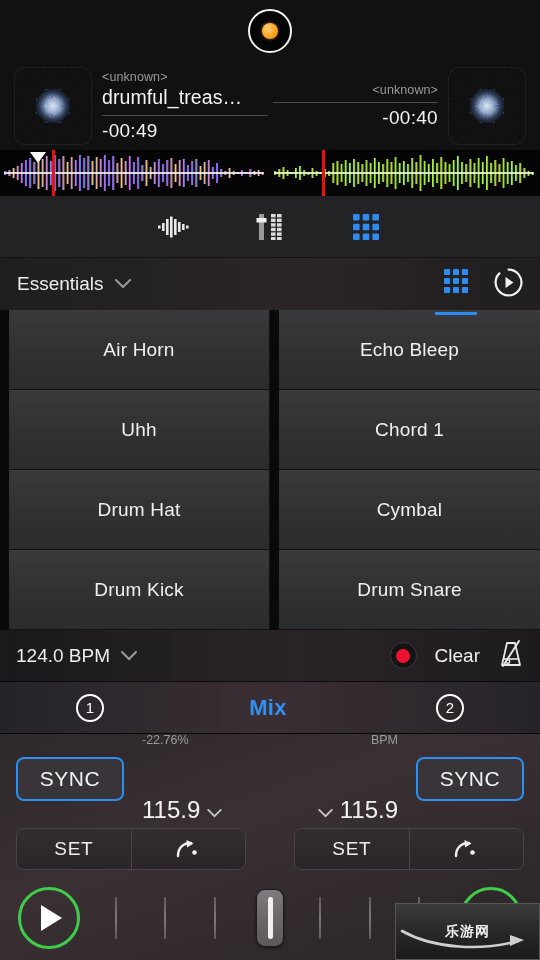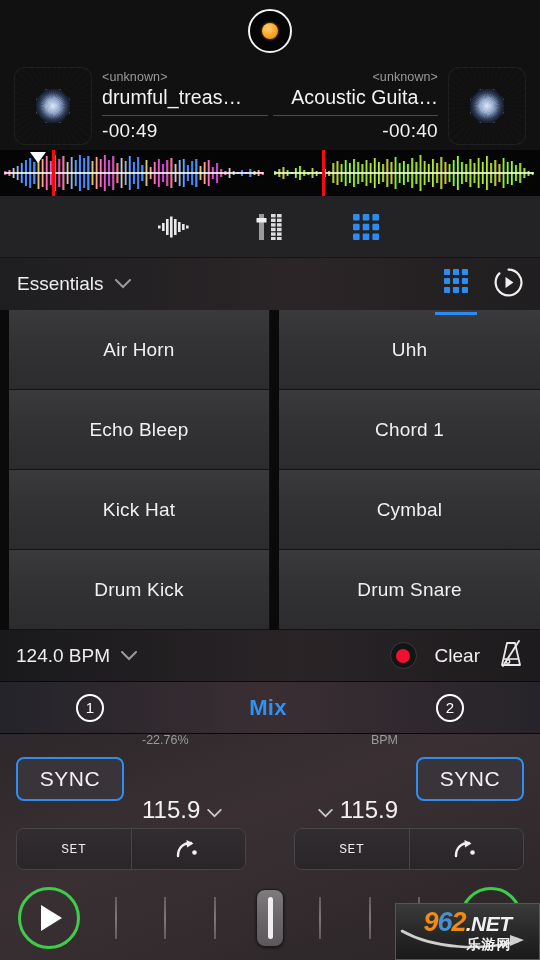--- a/index.html
+++ b/index.html
@@ -163,23 +163,22 @@
   .tempo-main { font-size:24px; color:#f2f2f2; display:flex; align-items:center; gap:7px; line-height:1.15; }
   .spacer { flex:1; }
 
   .set-row { flex:0 0 52px; display:flex; align-items:center; padding:0 16px; gap:0; }
   .set-group {
     display:flex; height:42px; border-radius:8px; overflow:hidden;
     background:#2e2a2d; border:1px solid #4a4448; width:230px;
   }
   .set-btn {
     flex:1; display:flex; align-items:center; justify-content:center;
-    font-size:13px; color:#ededed; letter-spacing:.6px;
+    font-size:19px; color:#ededed; letter-spacing:.6px;
     background:linear-gradient(180deg,#322d31 0%,#2a2528 100%);
-    font-family:Liberation Mono, monospace;
   }
   .cue-btn {
     flex:1; display:flex; align-items:center; justify-content:center;
     border-left:1px solid #4a4448;
     background:linear-gradient(180deg,#322d31 0%,#2a2528 100%);
   }
   .set-gap { flex:1; }
 
   
   .transport { flex:1; display:flex; align-items:center; padding:0 18px; position:relative; }
@@ -246,21 +245,20 @@
         <div class="time">-00:49</div>
       </div>
     </div>
 
     <div class="deck-info right">
       <div class="art">
         <div class="art-core"></div>
       </div>
       <div class="deck-text">
         <div class="artist">&lt;unknown&gt;</div>
-        <div class="title">Acoustic Guita…</div>
         <div class="divline"></div>
         <div class="time">-00:40</div>
       </div>
     </div>
 
   </div>
 
   <div class="waves">
 
     <div class="wave">
@@ -521,24 +519,24 @@
         <svg width="29" height="29" viewBox="0 0 29 29">
           <path d="M14.5 1.6 A12.9 12.9 0 1 1 5.4 5.4" stroke="#f0f0f0" stroke-width="2.2" fill="none" stroke-linecap="round"></path>
           <path d="M11.5 9 L19.5 14.5 L11.5 20 Z" fill="#f0f0f0"></path>
         </svg>
       </span>
     </div>
   </div>
 
   <div class="pad-grid">
     <div class="pad">Air Horn</div>
+    <div class="pad">Echo Bleep</div>
     <div class="pad">Uhh</div>
-    <div class="pad">Echo Bleep</div>
     <div class="pad">Chord 1</div>
-    <div class="pad">Kick Hat</div>
+    <div class="pad">Drum Hat</div>
     <div class="pad">Cymbal</div>
     <div class="pad">Drum Kick</div>
     <div class="pad">Drum Snare</div>
   </div>
 
   <div class="bpm-bar">
     <span class="bpm-val">124.0 BPM</span>
     <span class="chev">
       <svg width="16" height="10" viewBox="0 0 16 10">
         <path d="M1 1 L8 8 L15 1" stroke="#9a9a9a" stroke-width="2" fill="none" stroke-linecap="round"></path>
@@ -651,20 +649,17 @@
     </div>
 
   </div>
 
   <div class="wm">
     <svg class="wm-swoosh" width="132" height="26" viewBox="0 0 132 26">
       <path d="M2 4 C34 22 82 24 118 14" stroke="#cfcfcf" stroke-width="2.6" fill="none" stroke-linecap="round"></path>
       <path d="M110 8 L124 13 L110 19 Z" fill="#cfcfcf"></path>
     </svg>
     <div class="wm-inner">
-      <div class="wm-row1">
-        <span class="wm-9">9</span><span class="wm-6">6</span><span class="wm-2">2</span><span class="wm-net">.NET</span>
-      </div>
       <div class="wm-cn">乐游网</div>
     </div>
   </div>
 
 </div>
 
 </body></html>

